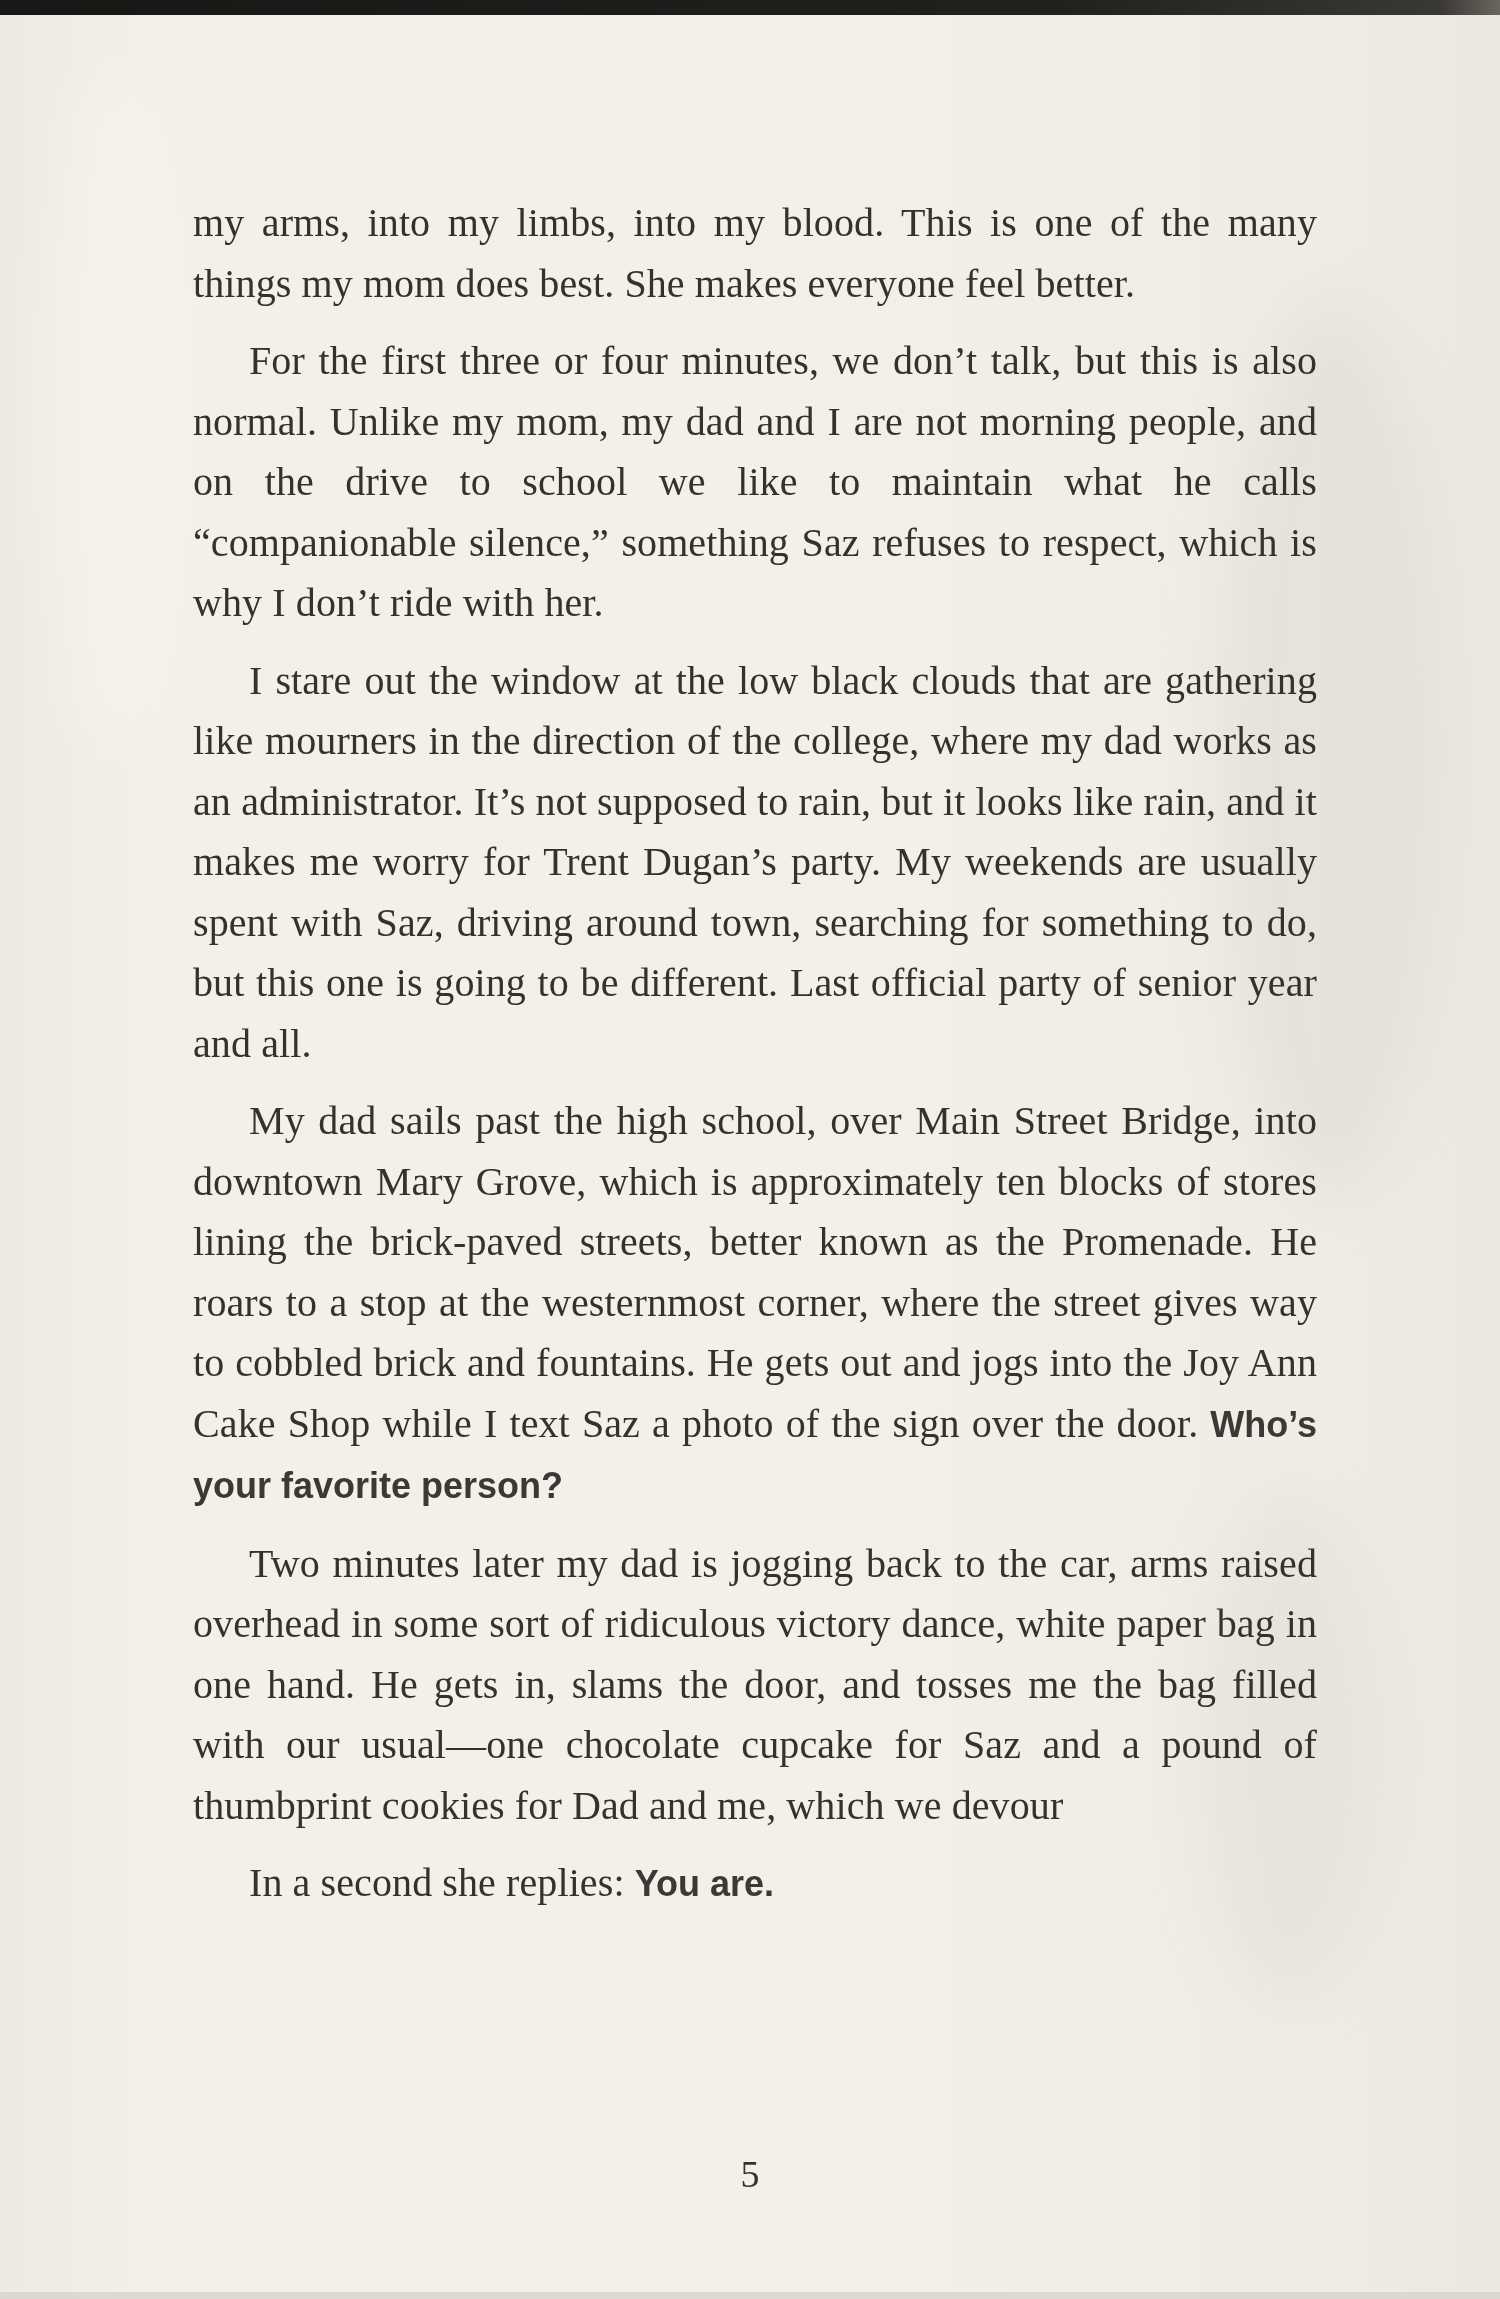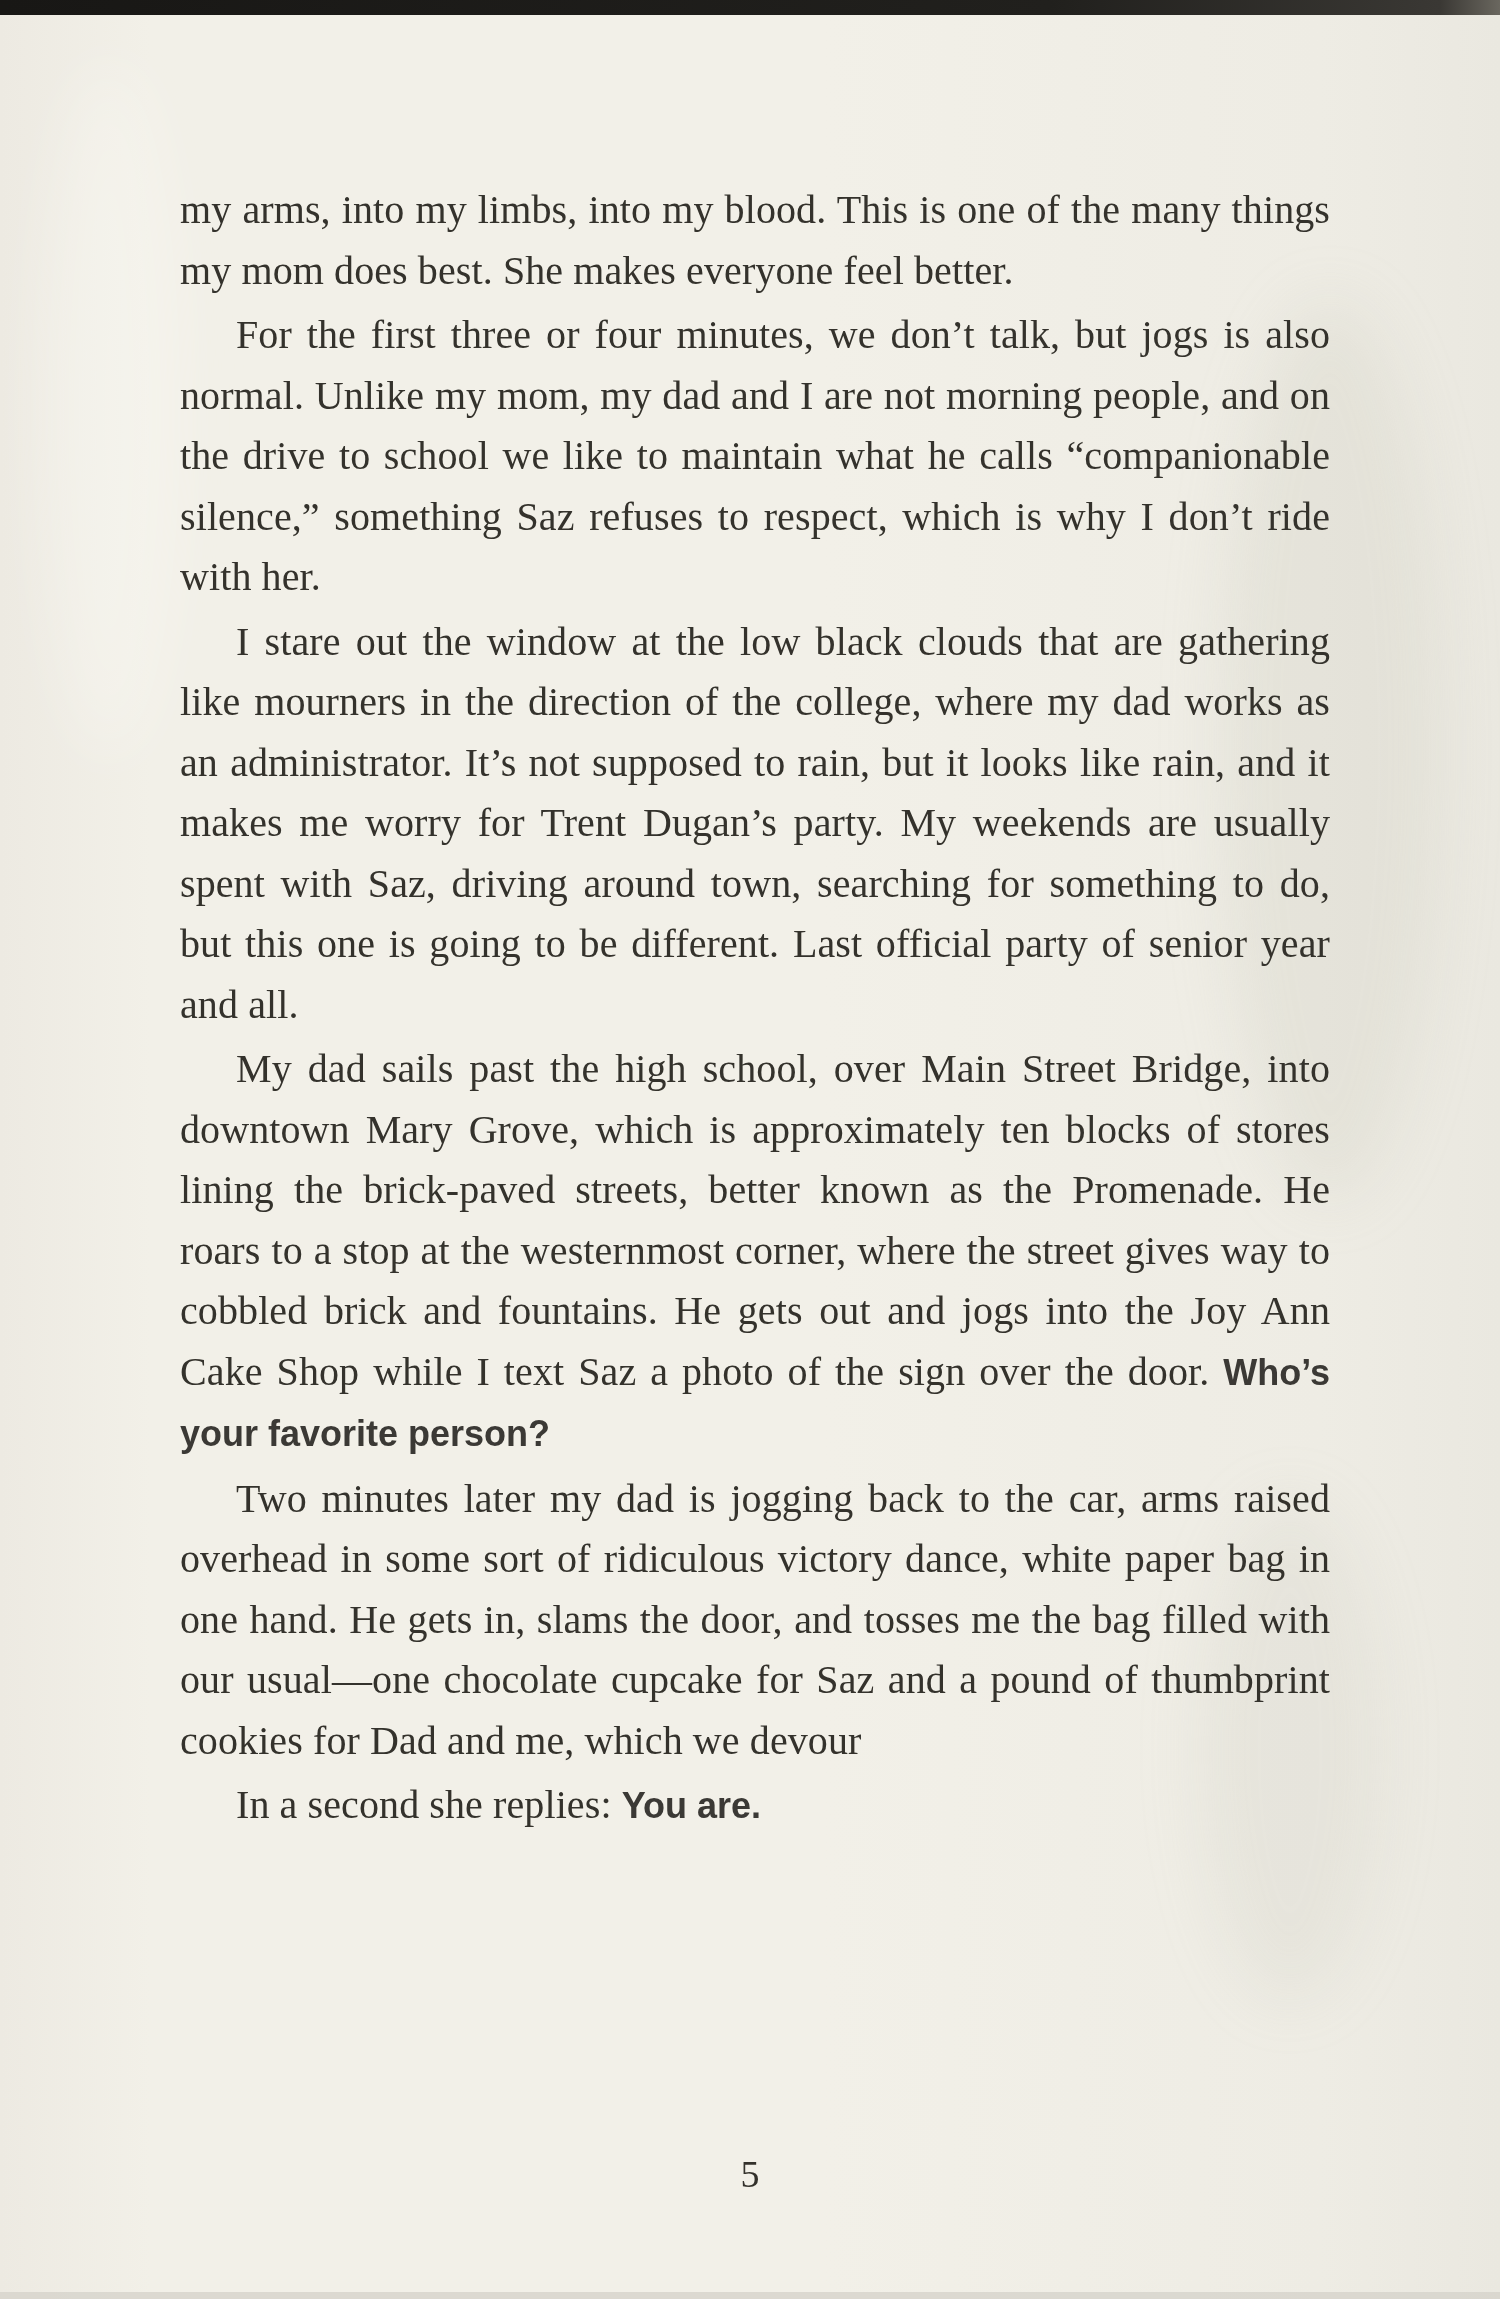--- a/index.html
+++ b/index.html
@@ -36,21 +36,21 @@
     left: 176px;
     top: 176px;
     width: 1158px;
     color: #34322c;
     font-size: 40px;
     line-height: 60.5px;
     text-align: justify;
     letter-spacing: 0.1px;
   }
   .text-block p {
-    margin: 4px;
+    margin: 17px;
     padding: 0;
     text-indent: 0;
   }
   .text-block p.indent {
     text-indent: 56px;
   }
   .msg {
     font-family: "Liberation Sans", sans-serif;
     font-weight: 700;
     font-size: 36px;
@@ -81,21 +81,21 @@
 <body>
 
 <div class="scan-top-bar"></div>
 
 <div class="mottle mottle-1"></div>
 <div class="mottle mottle-2"></div>
 <div class="mottle mottle-3"></div>
 
 <div class="text-block" id="text-block">
     <p><span>my arms, into my limbs, into my blood. This is one of the many things my mom does best. She makes everyone feel better.</span></p>
-    <p class="indent"><span>For the first three or four minutes, we don’t talk, but jogs is also normal. Unlike my mom, my dad and I are not morning people, and on the drive to school we like to maintain what he calls “companionable silence,” something Saz refuses to respect, which is why I don’t ride with her.</span></p>
+    <p class="indent"><span>For the first three or four minutes, we don’t talk, but this is also normal. Unlike my mom, my dad and I are not morning people, and on the drive to school we like to maintain what he calls “companionable silence,” something Saz refuses to respect, which is why I don’t ride with her.</span></p>
     <p class="indent"><span>I stare out the window at the low black clouds that are gathering like mourners in the direction of the college, where my dad works as an administrator. It’s not supposed to rain, but it looks like rain, and it makes me worry for Trent Dugan’s party. My weekends are usually spent with Saz, driving around town, searching for something to do, but this one is going to be different. Last official party of senior year and all.</span></p>
     <p class="indent"><span>My dad sails past the high school, over Main Street Bridge, into downtown Mary Grove, which is approximately ten blocks of stores lining the brick-paved streets, better known as the Promenade. He roars to a stop at the westernmost corner, where the street gives way to cobbled brick and fountains. He gets out and jogs into the Joy Ann Cake Shop while I text Saz a photo of the sign over the door. </span><span class="msg">Who’s your favorite person?</span></p>
     <p class="indent"><span>Two minutes later my dad is jogging back to the car, arms raised overhead in some sort of ridiculous victory dance, white paper bag in one hand. He gets in, slams the door, and tosses me the bag filled with our usual—one chocolate cupcake for Saz and a pound of thumbprint cookies for Dad and me, which we devour</span></p>
     <p class="indent"><span>In a second she replies: </span><span class="msg">You are.</span></p>
   </div>
 
 <div class="page-number">5</div>
 
 <div class="scan-bottom-edge"></div>
 

